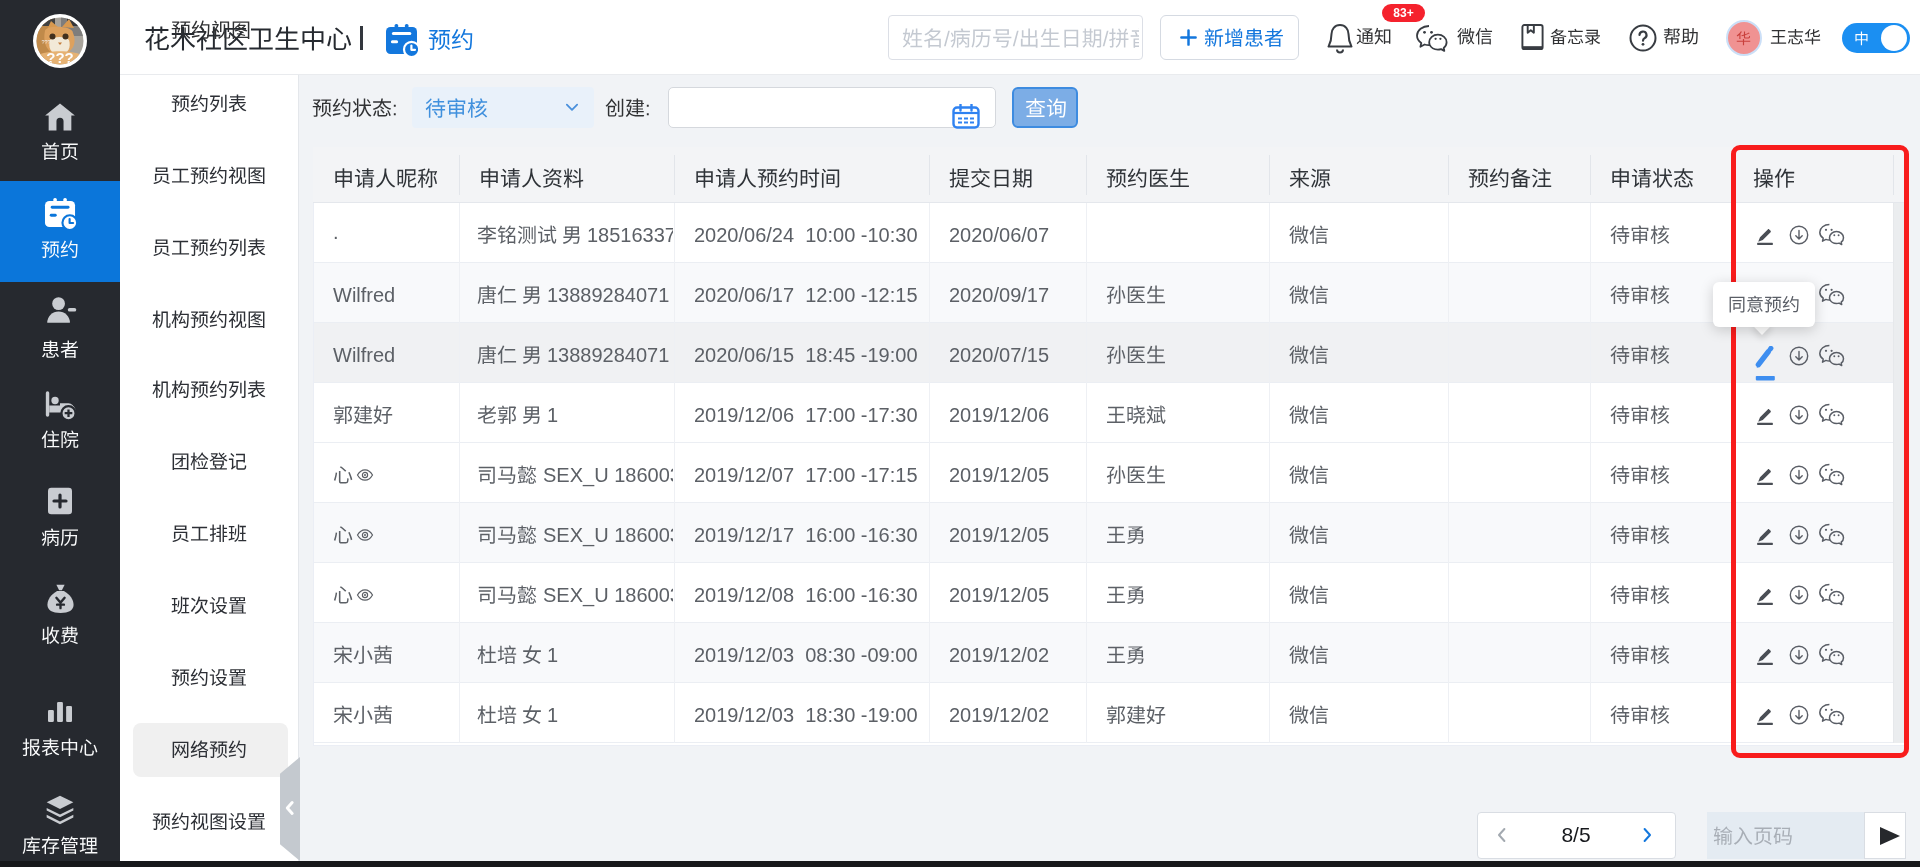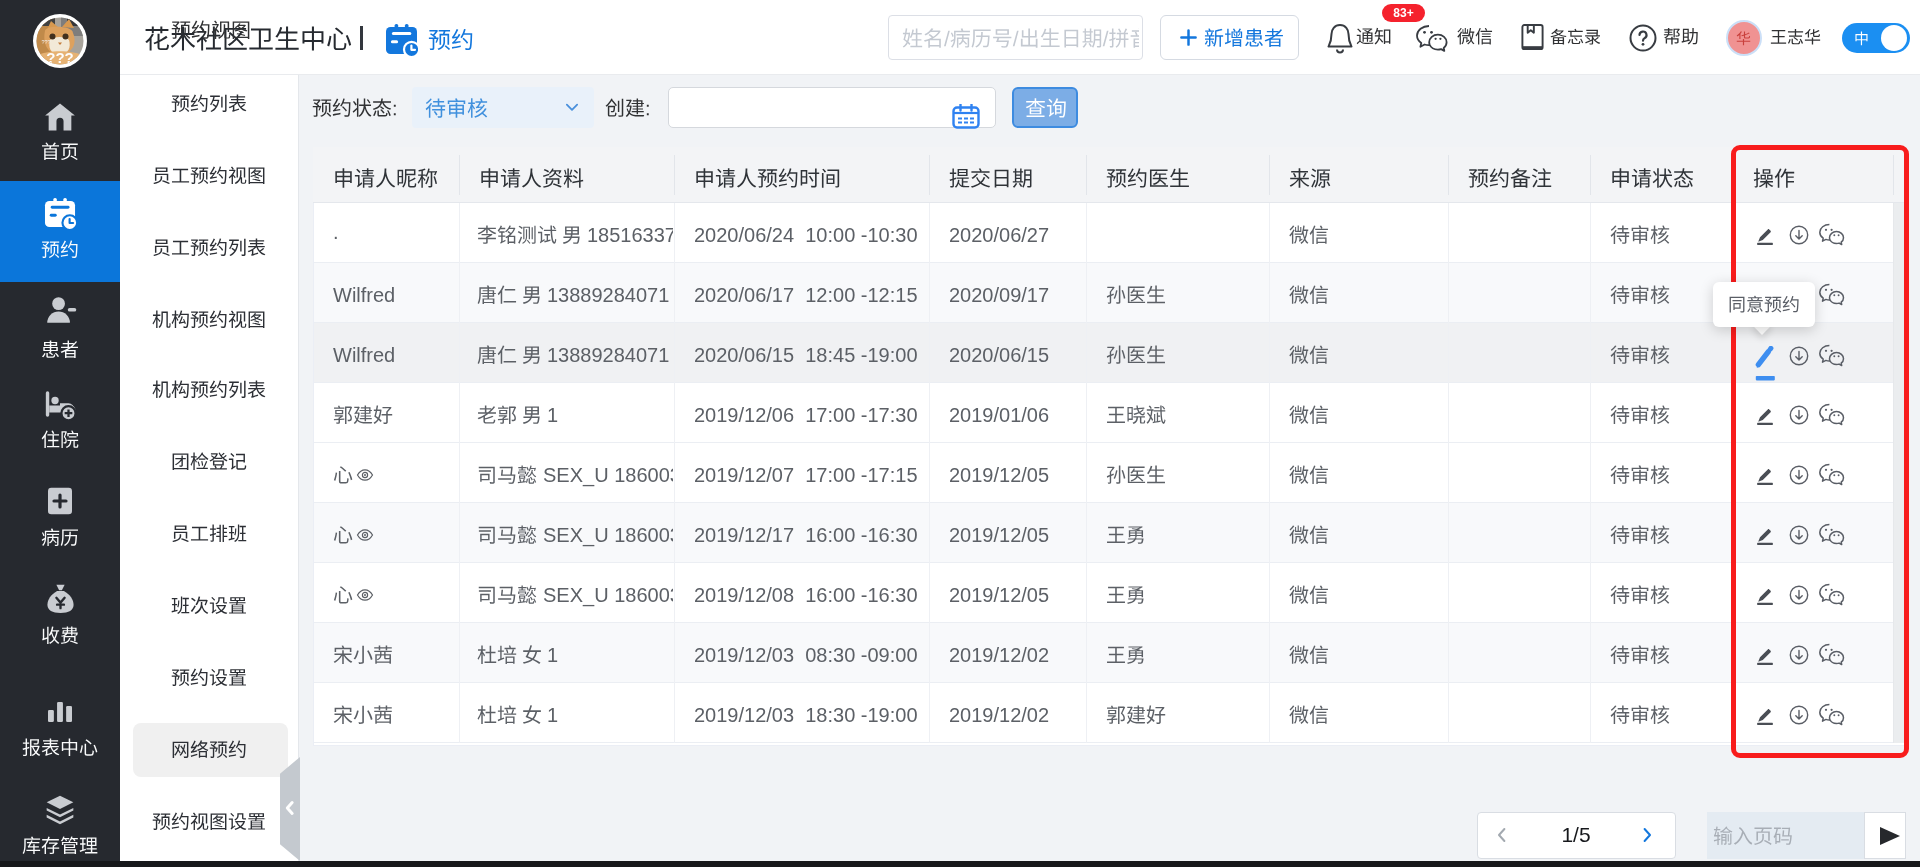--- a/index.html
+++ b/index.html
@@ -511,21 +511,21 @@
       </svg>
     </div>
     <div style="position:absolute;left:85.0px;top:0px">
       <svg class="zt" width="20.0" height="28" viewBox="0 0 20.0 28" fill="#5c6066">
         <use href="#gN7537" transform="translate(0.0 21.3) scale(0.02 -0.02)"></use>
       </svg>
     </div>
     <div style="position:absolute;left:110.0px;top:3px;font-size:20px;color:#5c6066;line-height:22px;white-space:nowrap">1851633743</div>
   </div>
 <div class="abs" style="left:694px;top:224px;font-size:20px;color:#5c6066;line-height:22px">2020/06/24&nbsp; 10:00 -10:30</div>
-<div class="abs" style="left:949px;top:224px;font-size:20px;color:#5c6066;line-height:22px">2020/06/27</div>
+<div class="abs" style="left:949px;top:224px;font-size:20px;color:#5c6066;line-height:22px">2020/06/07</div>
 <div style="position:absolute;left:1289px;top:221px;">
     <svg class="zt" width="40.0" height="28" viewBox="0 0 40.0 28" fill="#5c6066">
       <use href="#gN5FAE" transform="translate(0.0 21.3) scale(0.02 -0.02)"></use>
       <use href="#gN4FE1" transform="translate(20.0 21.3) scale(0.02 -0.02)"></use>
     </svg>
   </div>
 <div style="position:absolute;left:1610px;top:221px;">
     <svg class="zt" width="60.0" height="28" viewBox="0 0 60.0 28" fill="#5c6066">
       <use href="#gN5F85" transform="translate(0.0 21.3) scale(0.02 -0.02)"></use>
       <use href="#gN5BA1" transform="translate(20.0 21.3) scale(0.02 -0.02)"></use>
@@ -624,21 +624,21 @@
       </svg>
     </div>
     <div style="position:absolute;left:45.0px;top:0px">
       <svg class="zt" width="20.0" height="28" viewBox="0 0 20.0 28" fill="#5c6066">
         <use href="#gN7537" transform="translate(0.0 21.3) scale(0.02 -0.02)"></use>
       </svg>
     </div>
     <div style="position:absolute;left:70.0px;top:3px;font-size:20px;color:#5c6066;line-height:22px;white-space:nowrap">13889284071</div>
   </div>
 <div class="abs" style="left:694px;top:344px;font-size:20px;color:#5c6066;line-height:22px">2020/06/15&nbsp; 18:45 -19:00</div>
-<div class="abs" style="left:949px;top:344px;font-size:20px;color:#5c6066;line-height:22px">2020/06/15</div>
+<div class="abs" style="left:949px;top:344px;font-size:20px;color:#5c6066;line-height:22px">2020/07/15</div>
 <div style="position:absolute;left:1106px;top:341px;">
     <svg class="zt" width="60.0" height="28" viewBox="0 0 60.0 28" fill="#5c6066">
       <use href="#gN5B59" transform="translate(0.0 21.3) scale(0.02 -0.02)"></use>
       <use href="#gN533B" transform="translate(20.0 21.3) scale(0.02 -0.02)"></use>
       <use href="#gN751F" transform="translate(40.0 21.3) scale(0.02 -0.02)"></use>
     </svg>
   </div>
 <div style="position:absolute;left:1289px;top:341px;">
     <svg class="zt" width="40.0" height="28" viewBox="0 0 40.0 28" fill="#5c6066">
       <use href="#gN5FAE" transform="translate(0.0 21.3) scale(0.02 -0.02)"></use>
@@ -695,21 +695,21 @@
       </svg>
     </div>
     <div style="position:absolute;left:45.0px;top:0px">
       <svg class="zt" width="20.0" height="28" viewBox="0 0 20.0 28" fill="#5c6066">
         <use href="#gN7537" transform="translate(0.0 21.3) scale(0.02 -0.02)"></use>
       </svg>
     </div>
     <div style="position:absolute;left:70.0px;top:3px;font-size:20px;color:#5c6066;line-height:22px;white-space:nowrap">1</div>
   </div>
 <div class="abs" style="left:694px;top:404px;font-size:20px;color:#5c6066;line-height:22px">2019/12/06&nbsp; 17:00 -17:30</div>
-<div class="abs" style="left:949px;top:404px;font-size:20px;color:#5c6066;line-height:22px">2019/01/06</div>
+<div class="abs" style="left:949px;top:404px;font-size:20px;color:#5c6066;line-height:22px">2019/12/06</div>
 <div style="position:absolute;left:1106px;top:401px;">
     <svg class="zt" width="60.0" height="28" viewBox="0 0 60.0 28" fill="#5c6066">
       <use href="#gN738B" transform="translate(0.0 21.3) scale(0.02 -0.02)"></use>
       <use href="#gN6653" transform="translate(20.0 21.3) scale(0.02 -0.02)"></use>
       <use href="#gN658C" transform="translate(40.0 21.3) scale(0.02 -0.02)"></use>
     </svg>
   </div>
 <div style="position:absolute;left:1289px;top:401px;">
     <svg class="zt" width="40.0" height="28" viewBox="0 0 40.0 28" fill="#5c6066">
       <use href="#gN5FAE" transform="translate(0.0 21.3) scale(0.02 -0.02)"></use>
@@ -1078,21 +1078,21 @@
     <circle cx="8" cy="6.8" r="1.1" fill="#5a5e66" stroke="none"></circle>
     <circle cx="13.6" cy="6.8" r="1.1" fill="#5a5e66" stroke="none"></circle>
     <circle cx="16.3" cy="12.2" r="0.95" fill="#5a5e66" stroke="none"></circle>
     <circle cx="20.6" cy="12.2" r="0.95" fill="#5a5e66" stroke="none"></circle>
   </svg>
 <div class="abs" style="left:1893px;top:203px;width:14px;height:540px;background:#ebedef;border-left:1px solid #e6e8eb;box-sizing:border-box"></div>
 <div class="abs" style="left:1477px;top:812px;width:199px;height:47px;background:#fff;border:1px solid #d9dde3;border-radius:4px;box-sizing:border-box"></div>
 <svg style="position:absolute;left:1492px;top:825px" width="20" height="20" viewBox="0 0 20 20" fill="none">
     <path d="M12.4 4.0 L7.0 10.0 L12.4 16.0" stroke="#a3a9b0" stroke-width="2" stroke-linecap="round" stroke-linejoin="round"></path>
   </svg>
-<div class="abs" style="left:1546px;top:823px;width:60px;text-align:center;font-size:21px;color:#16181c">1/5</div>
+<div class="abs" style="left:1546px;top:823px;width:60px;text-align:center;font-size:21px;color:#16181c">8/5</div>
 <svg style="position:absolute;left:1637px;top:825px" width="20" height="20" viewBox="0 0 20 20" fill="none">
     <path d="M7.6 4.0 L13.0 10.0 L7.6 16.0" stroke="#1377dd" stroke-width="2" stroke-linecap="round" stroke-linejoin="round"></path>
   </svg>
 <div class="abs" style="left:1707px;top:812px;width:157px;height:47px;background:#e4ebf2"></div>
 <div style="position:absolute;left:1713px;top:822px;">
     <svg class="zt" width="80.0" height="28" viewBox="0 0 80.0 28" fill="#a8aeb6">
       <use href="#gN8F93" transform="translate(0.0 21.3) scale(0.02 -0.02)"></use>
       <use href="#gN5165" transform="translate(20.0 21.3) scale(0.02 -0.02)"></use>
       <use href="#gN9875" transform="translate(40.0 21.3) scale(0.02 -0.02)"></use>
       <use href="#gN7801" transform="translate(60.0 21.3) scale(0.02 -0.02)"></use>

